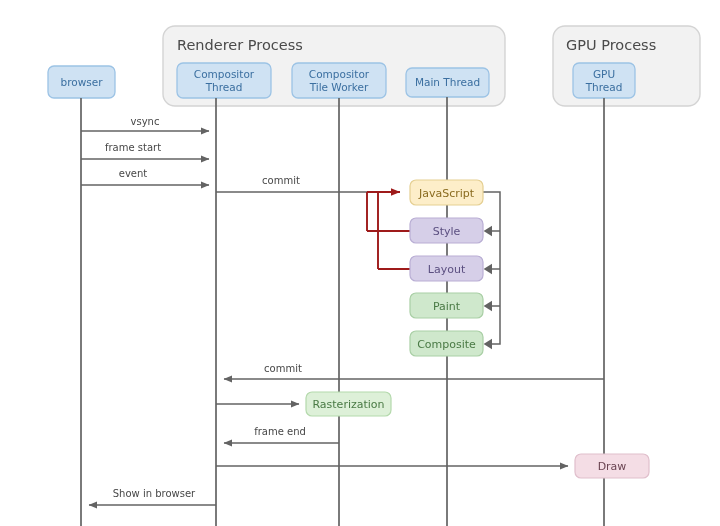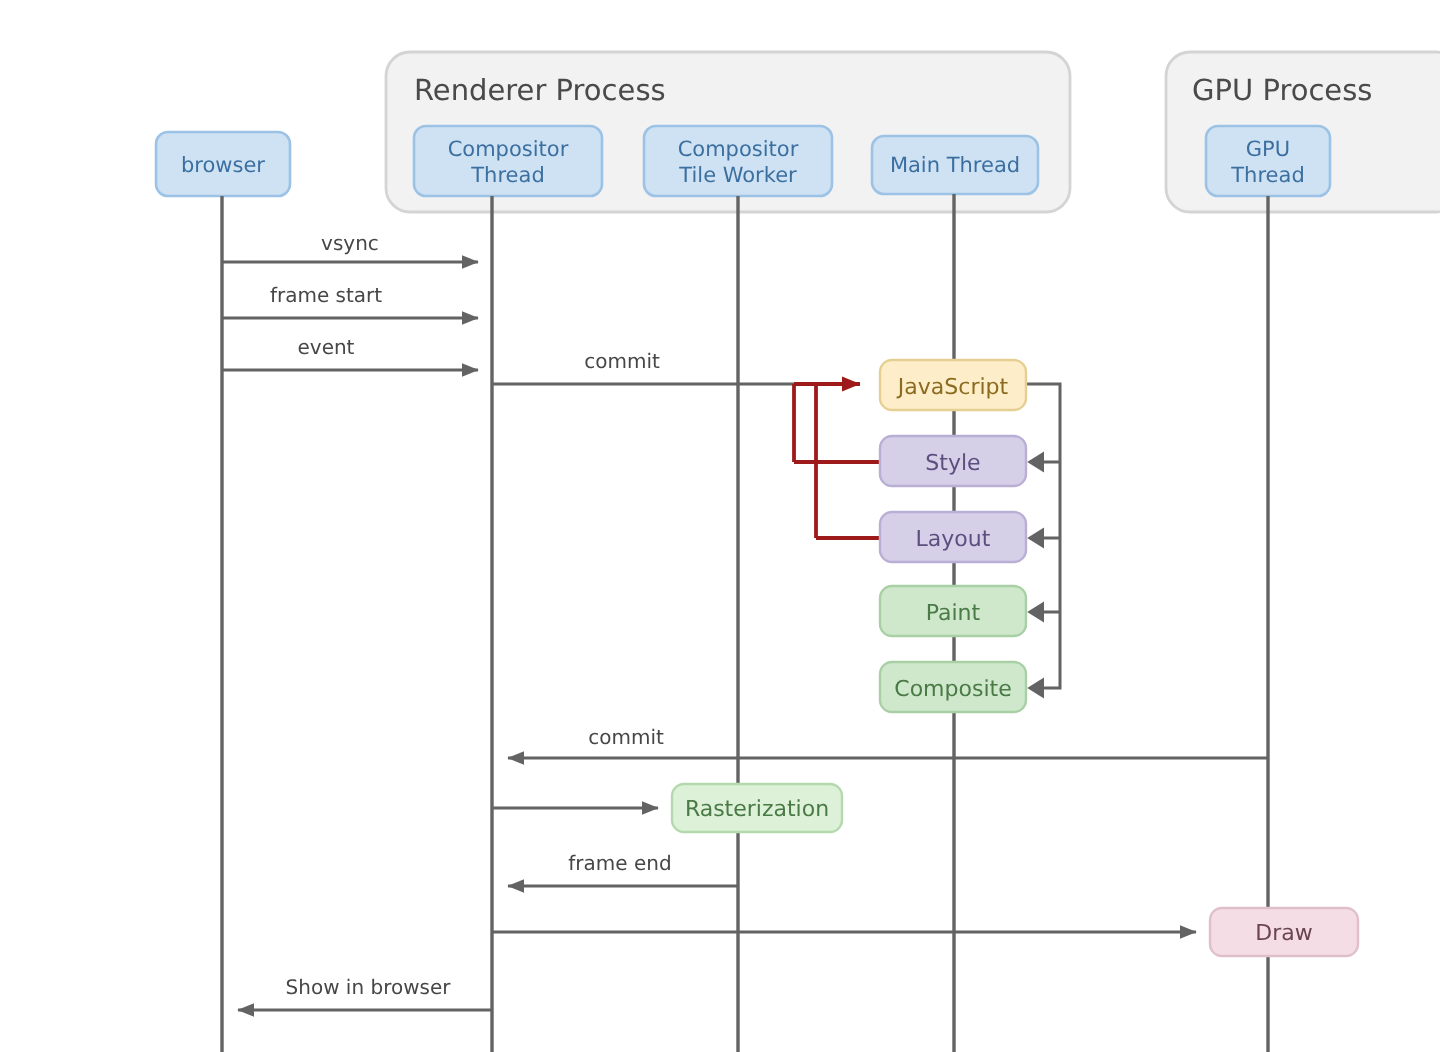--- a/index.html
+++ b/index.html
@@ -11,21 +11,20 @@
     width: 720px;
     height: 526px;
     font-family: "DejaVu Sans", sans-serif;
     overflow: hidden;
   }
   #canvas {
     position: relative;
     width: 656px;
     height: 526px;
     background: #ffffff;
-    margin-left: 30px;
   }
   svg#diagram {
     position: absolute;
     left: 0;
     top: 0;
     width: 720px;
     height: 526px;
   }
   .proc-box {
     fill: #f2f2f2;

